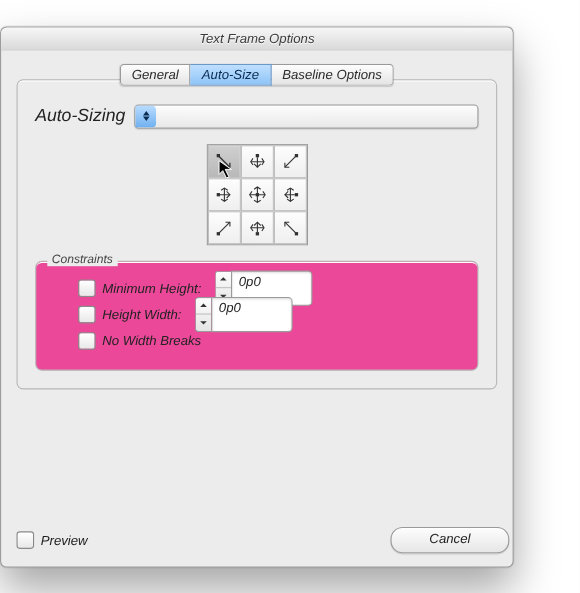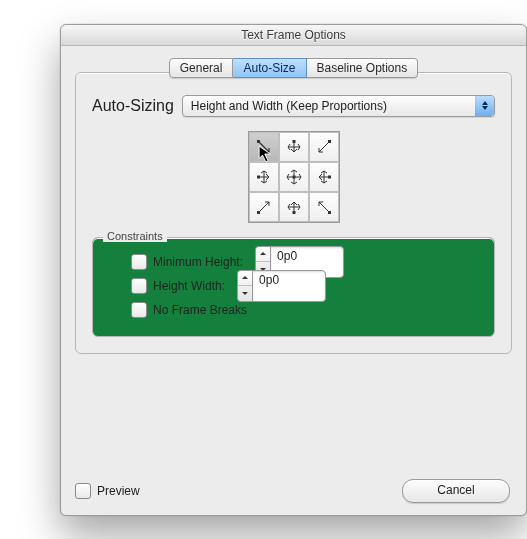--- a/index.html
+++ b/index.html
@@ -8,21 +8,22 @@
     background: #fff;
     font-family: "Lucida Grande", "Helvetica Neue", Arial, sans-serif;
     font-size: 12px;
     color: #222;
   }
   .stage {
     width: 527px; height: 539px;
     position: relative;
     display: flex;
     align-items: center;
-    justify-content: flex-end;
+    justify-content: flex-start;
+    font-style: italic;
   }
   .window {
     width: 465px;
     height: 490px;
     background: #ececec;
     border: 1px solid #9c9c9c;
     border-radius: 6px;
     box-shadow: 0 20px 40px rgba(0,0,0,0.35), 0 0 0 1px rgba(0,0,0,0.05);
     position: relative;
     padding-top: 0;
@@ -157,21 +158,21 @@
     left: 8px; top: 12px;
     pointer-events: none;
   }
 
   .group {
     border: 1px solid #b7b7b7;
     border-radius: 6px;
     padding: 12px 14px 14px 14px;
     position: relative;
     margin-top: 6px;
-    background: #15803d;
+    background: #ec4899;
     box-shadow: inset 0 1px 0 #fff;
   }
   .group-title {
     position: absolute;
     top: -8px;
     left: 10px;
     background: #ececec;
     padding: 0 4px;
     font-size: 11px;
     color: #444;
@@ -227,21 +228,21 @@
     border-radius: 0 4px 4px 0;
     background: #fff;
     font-size: 12px;
     padding: 0 6px;
     line-height: 18px;
     box-shadow: inset 0 1px 2px rgba(0,0,0,0.15);
   }
 
   .footer {
     position: absolute;
-    left: 14px; right: 16px; bottom: 12px;
+    left: 14px; right: 3px; bottom: 12px;
     display: flex;
     align-items: center;
     justify-content: space-between;
   }
   .footer-left { display: flex; align-items: center; gap: 6px; }
 
   .btn {
     min-width: 78px;
     height: 22px;
     border: 1px solid #9a9a9a;
@@ -276,21 +277,20 @@
           <div class="tab active">Auto-Size</div>
           <div class="tab">Baseline Options</div>
         </div>
       </div>
 
       <div class="panel">
 
         <div class="row">
           <span class="label">Auto-Sizing</span>
           <div class="popup">
-            <span class="popup-text">Height and Width (Keep Proportions)</span>
             <span class="popup-arrows">
               <span class="arrow-up"></span>
                 <span class="arrow-down"></span>
             </span>
           </div>
         </div>
 
         <div class="refgrid">
           <div class="refcell selected">
             <svg viewBox="0 0 18 18">
@@ -406,21 +406,21 @@
                 <div>
                     <span class="tri-down"></span>
                   </div>
               </span>
               <span class="numfield">0p0</span>
             </span>
           </div>
 
           <div class="check-row">
             <span class="checkbox"></span>
-            <span class="check-label">No Frame Breaks</span>
+            <span class="check-label">No Width Breaks</span>
           </div>
         </div>
 
       </div>
     </div>
 
     <div class="footer">
       <div class="footer-left">
         <span class="checkbox"></span>
         <span class="check-label">Preview</span>

